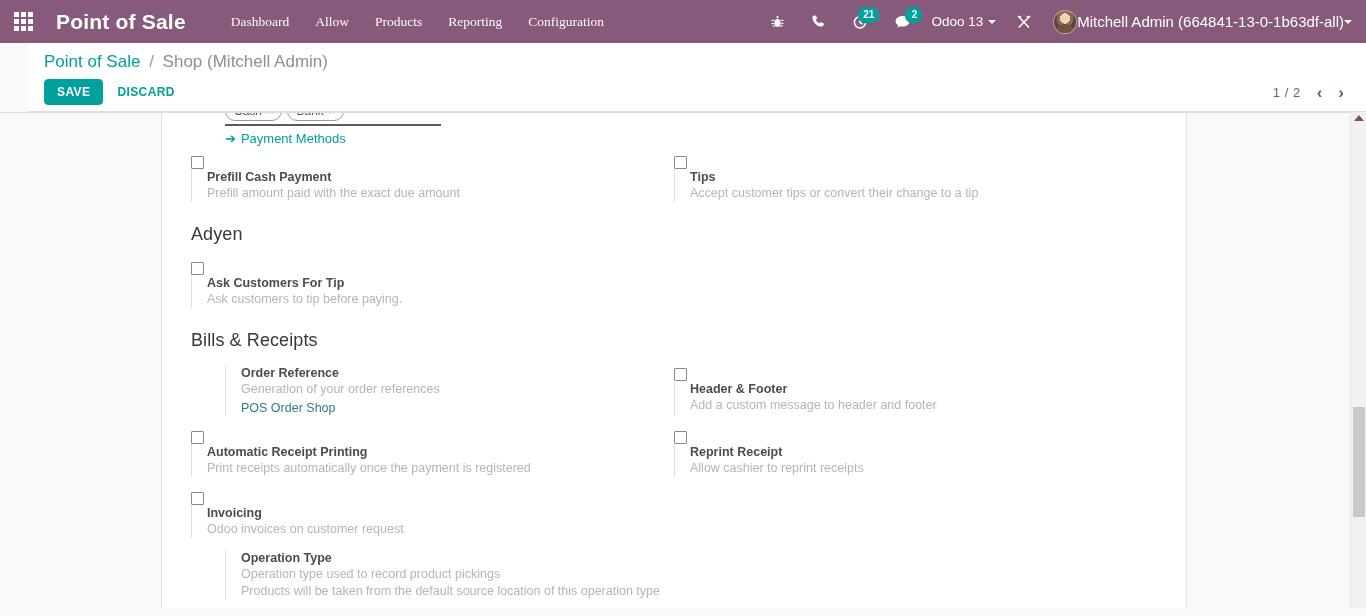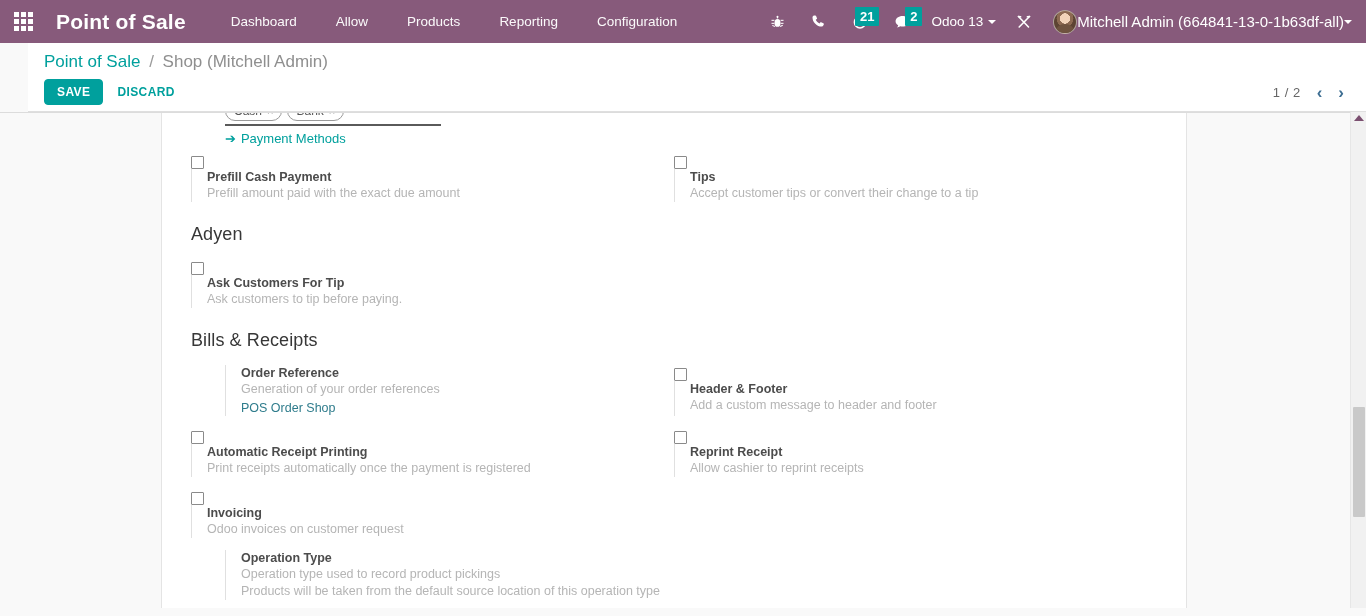--- a/index.html
+++ b/index.html
@@ -36,21 +36,21 @@
 
   .brand {
     font-size: 21px;
     font-weight: bold;
     letter-spacing: .2px;
     margin-right: 34px;
     margin-left: 10px;
     white-space: nowrap;
     cursor: pointer;
   }
-  .menu-items { display: flex; align-items: flex-end; gap: 17px; }
+  .menu-items { display: flex; align-items: flex-end; gap: 4px; font-family: Liberation Serif, serif; }
   .menu-item {
     font-size: 13.5px;
     padding: 12px 11px;
     color: #ffffff;
     white-space: nowrap;
     cursor: pointer;
     opacity: .97;
   }
 
   .nav-right {
@@ -67,22 +67,22 @@
     display: flex; align-items: center; justify-content: center;
     cursor: pointer;
     color: #ffffff;
   }
   .nav-icon svg { display: block; }
   .badge {
     position: absolute;
     top: 7px; right: 2px;
     background: #00A09D;
     color: #fff;
-    border-radius: 1px;
-    font-size: 13px;
+    border-radius: 7px;
+    font-size: 10px;
     line-height: 1;
     padding: 3px 5px 3px 5px;
     font-weight: bold;
     min-width: 17px;
     text-align: right;
   }
   .nav-text {
     font-size: 13.5px;
     padding: 0 7px;
     display: flex; align-items: center; gap: 5px;

